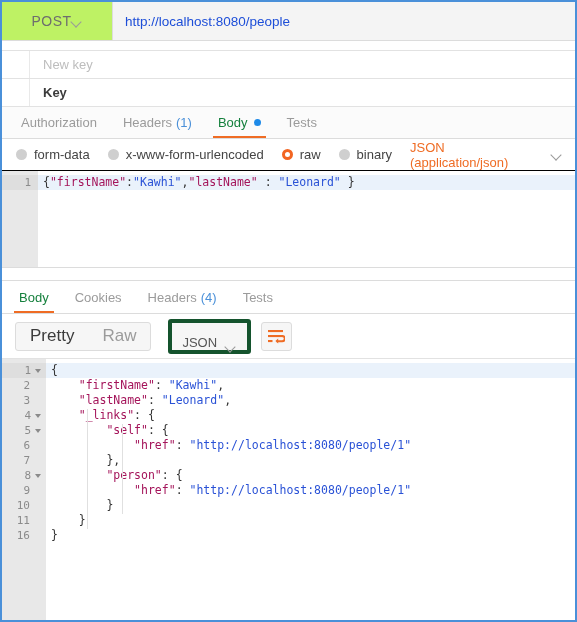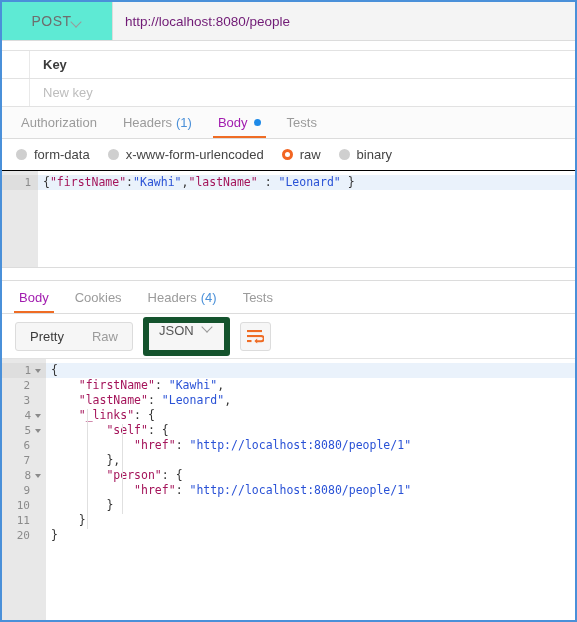--- a/index.html
+++ b/index.html
@@ -30,21 +30,21 @@
     flex: 0 0 38px;
     background: #f4f4f4;
     border-bottom: 1px solid #dcdcdc;
   }
   .method-box {
     width: 110px;
     display: flex;
     align-items: center;
     justify-content: center;
     border-right: 1px solid #dcdcdc;
-    background: #5eead4;
+    background: #bef264;
     color: #6e6e6e;
     font-size: 14px;
     letter-spacing: .5px;
   }
   .chevron {
     display: inline-block;
     width: 11px;
     height: 7px;
     position: relative;
   }
@@ -56,21 +56,21 @@
     border-right: 1.6px solid #9a9a9a;
     border-bottom: 1.6px solid #9a9a9a;
     transform: rotate(45deg);
   }
   .url-input {
     flex: 1;
     display: flex;
     align-items: center;
     padding-left: 12px;
     font-size: 13.5px;
-    color: #701a75;
+    color: #1d4ed8;
     background: #f4f4f4;
   }
 
   
   .kv-spacer {
     height: 9px;
     flex: 0 0 9px;
     background: #ffffff;
     border-bottom: 1px solid #e2e2e2;
   }
@@ -116,21 +116,21 @@
     position: relative;
     height: 31px;
     display: flex;
     align-items: center;
     padding: 0 13px;
     font-size: 13px;
     color: #9b9b9b;
     white-space: nowrap;
   }
   .tab.active {
-    color: #a21caf;
+    color: #15803d;
   }
   .tab.active::after {
     content: "";
     position: absolute;
     left: 8px; right: 8px; bottom: 0;
     height: 2.5px;
     background: #ef6c24;
   }
   .badge-blue {
     color: #4a90d9;
@@ -304,37 +304,38 @@
     border: 1px solid #dcdcdc;
     border-radius: 3px;
     background: #f6f6f6;
     overflow: hidden;
     height: 27px;
   }
   .seg .sbtn {
     display: flex;
     align-items: center;
     padding: 0 14px;
-    font-size: 13px;
+    font-size: 17px;
     color: #9b9b9b;
   }
   .seg .sbtn.active {
     color: #3b3b3b;
   }
   .fmt-box {
     display: flex;
-    align-items: flex-start;
+    align-items: flex-end;
     gap: 9px;
     height: 27px;
     padding: 0 10px;
-    border: 6px solid #14532d;
+    border: 4px solid #14532d;
     border-radius: 3px;
     background: #f6f6f6;
     font-size: 13px;
     color: #555555;
+    margin-left: 7px;
   }
   .wrap-btn {
     width: 29px;
     height: 27px;
     border: 1px solid #dcdcdc;
     border-radius: 3px;
     background: #f6f6f6;
     display: flex;
     align-items: center;
     justify-content: center;
@@ -362,27 +363,27 @@
   <div class="urlbar">
     <div class="method-box">
       <span>POST</span>
       <span class="chevron"></span>
     </div>
     <div class="url-input">http://localhost:8080/people</div>
   </div>
 
   <div class="kv-spacer"></div>
   <div class="kv-table">
+    <div class="kv-row kv-new">
+      <div class="kv-check"></div>
+      <div class="kv-cell">New key</div>
+    </div>
     <div class="kv-row kv-head">
       <div class="kv-check"></div>
       <div class="kv-cell">Key</div>
-    </div>
-    <div class="kv-row kv-new">
-      <div class="kv-check"></div>
-      <div class="kv-cell">New key</div>
     </div>
   </div>
 
   <div class="req-tabs">
     <div class="tab">
       <span>Authorization</span>
     </div>
     <div class="tab">
       <span>Headers</span>
       <span class="badge-blue">(1)</span>
@@ -405,20 +406,24 @@
       <span class="radio"></span>
       <span>x-www-form-urlencoded</span>
     </div>
     <div class="radio-opt">
       <span class="radio sel"></span>
       <span>raw</span>
     </div>
     <div class="radio-opt">
       <span class="radio"></span>
       <span>binary</span>
+    </div>
+    <div class="content-type">
+      <span>JSON (application/json)</span>
+      <span class="chevron"></span>
     </div>
   </div>
 
   <div class="editor">
     <div class="gutter">
       <div class="ln hl">1</div>
     </div>
     <div class="code">
       <div class="cl hl"><span class="jp">{</span><span class="jk">"firstName"</span><span class="jp">:</span><span class="jv">"Kawhi"</span><span class="jp">,</span><span class="jk">"lastName"</span><span class="jp"> : </span><span class="jv">"Leonard"</span><span class="jp"> }</span></div>
     </div>
@@ -502,21 +507,21 @@
         </div>
       <div class="ln">
           <span>10</span>
           <span class="fold blank"></span>
         </div>
       <div class="ln">
           <span>11</span>
           <span class="fold blank"></span>
         </div>
       <div class="ln">
-          <span>20</span>
+          <span>16</span>
           <span class="fold blank"></span>
         </div>
     </div>
     <div class="code">
       <div class="indent-guide" style="left:41px; top:50px; height:120px;"></div>
       <div class="indent-guide" style="left:76px; top:65px; height:90px;"></div>
 
       <div class="cl hl"><span class="jp">{</span></div>
 
       <div class="cl"><span class="jp">    </span><span class="jk">"firstName"</span><span class="jp">: </span><span class="jv">"Kawhi"</span><span class="jp">,</span></div>

